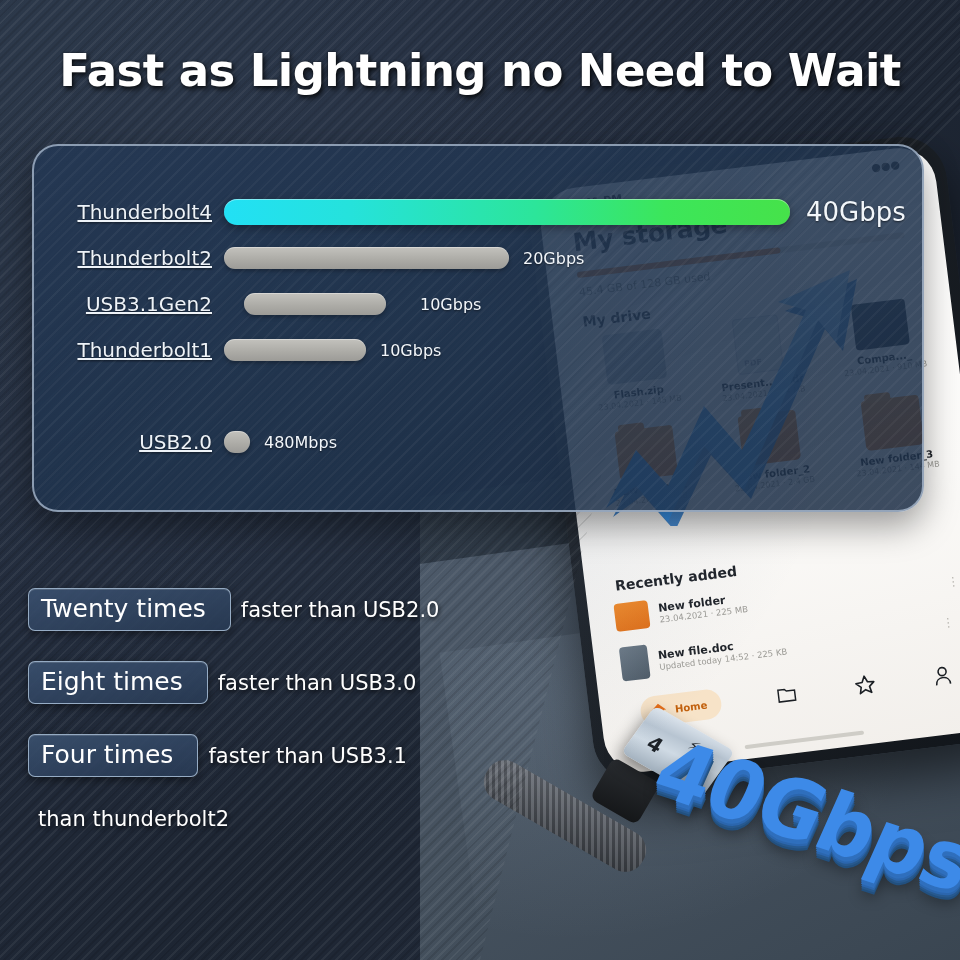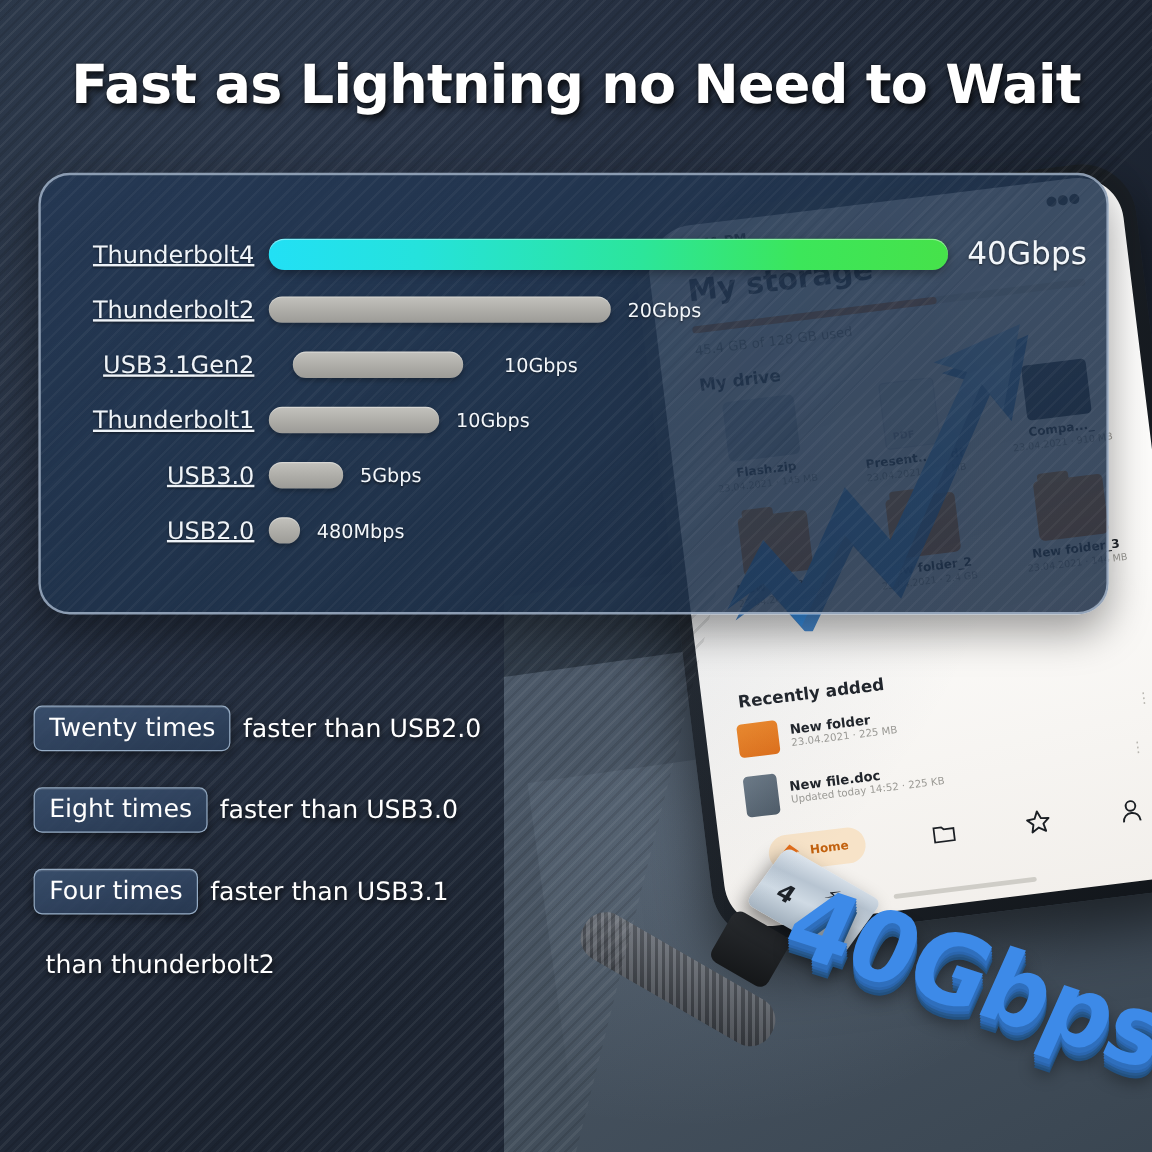--- a/index.html
+++ b/index.html
@@ -320,22 +320,22 @@
   }
 
   
   .features { position:absolute; left: 28px; top: 588px; width: 470px;}
   .feat { display:flex; align-items:center; margin-bottom: 30px; }
   .chip {
     border: 1px solid rgba(168,190,214,0.85);
     border-radius: 7px;
     background: linear-gradient(170deg, rgba(58,80,110,0.92) 0%, rgba(40,58,84,0.9) 100%);
     color:#ffffff;
-    font-size: 21px;
-    padding: 5px 12px 7px 12px;
+    font-size: 25px;
+    padding: 5px 24px 7px 12px;
     white-space: nowrap;
     box-shadow: 0 3px 8px rgba(0,0,0,0.45), inset 0 1px 0 rgba(255,255,255,0.14);
   }
   .feat-rest {
     color: #ffffff;
     font-size: 21px;
     margin-left: 10px;
     white-space: nowrap;
     text-shadow: 1px 2px 4px rgba(0,0,0,0.75);
   }
@@ -493,25 +493,20 @@
         </div>
         <div class="row" style="top: 142px; gap: 20px;">
           <div class="row-label">USB3.1Gen2</div>
           <div class="bar" style="width: 142px;"></div>
           <div class="row-value">10Gbps</div>
         </div>
         <div class="row" style="top: 188px;">
           <div class="row-label">Thunderbolt1</div>
           <div class="bar" style="width: 142px;"></div>
           <div class="row-value">10Gbps</div>
-        </div>
-        <div class="row" style="top: 234px;">
-          <div class="row-label">USB3.0</div>
-          <div class="bar" style="width: 62px;"></div>
-          <div class="row-value">5Gbps</div>
         </div>
         <div class="row" style="top: 280px;">
           <div class="row-label">USB2.0</div>
           <div class="bar dot" style="width: 26px;"></div>
           <div class="row-value">480Mbps</div>
         </div>
       </div>
   </div>
 
   <div class="features" id="feature-list">

